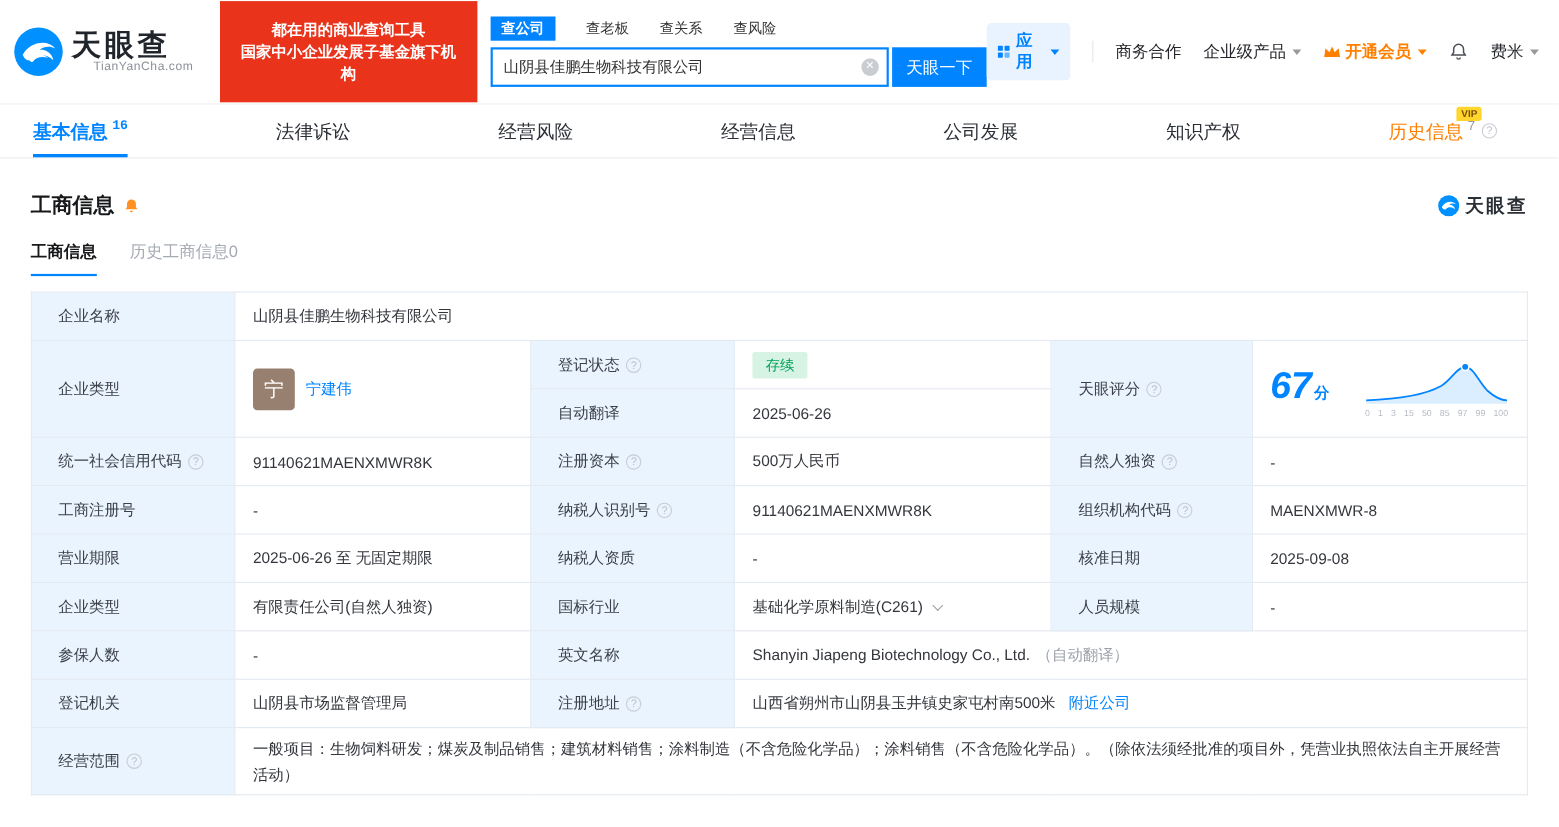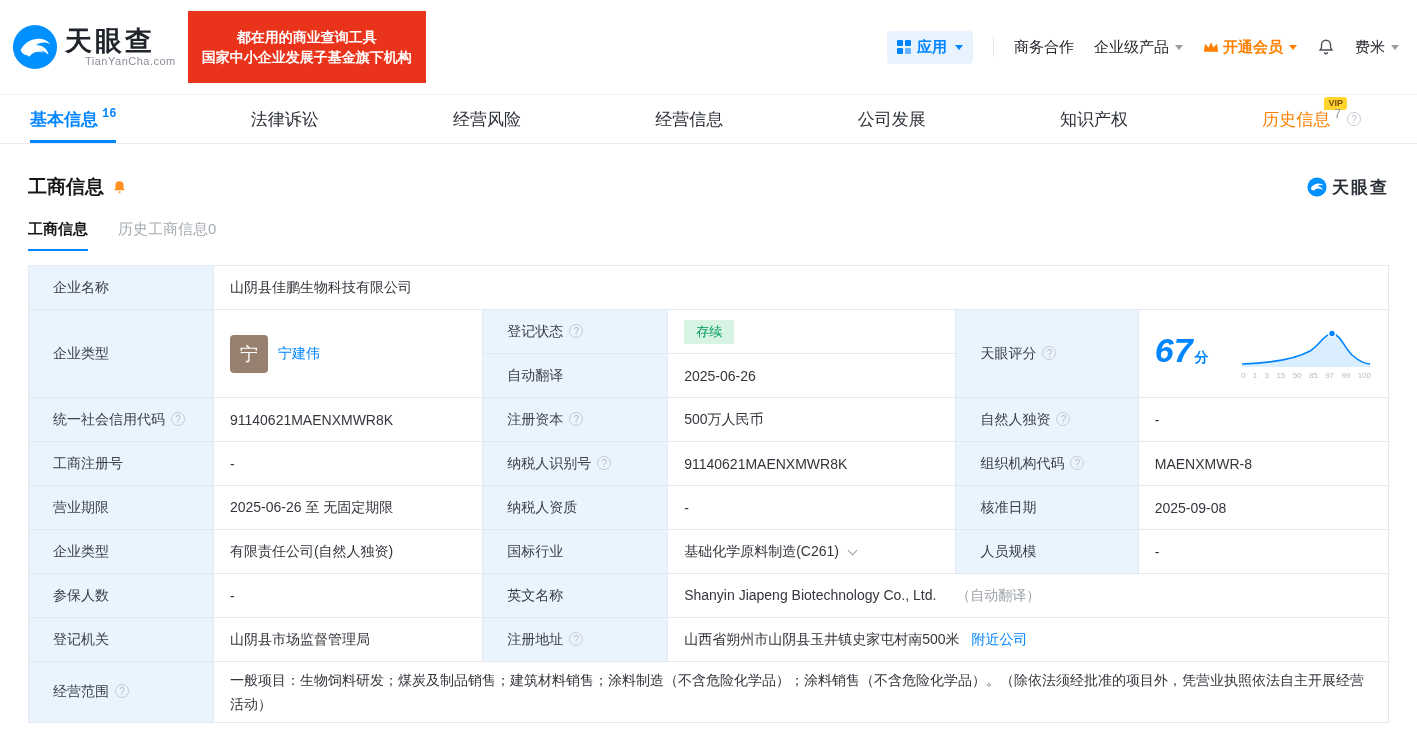--- a/index.html
+++ b/index.html
@@ -5,21 +5,21 @@
   * { margin:0; padding:0; box-sizing:border-box; }
   html,body { width:1417px; height:752px; background:#fff; font-family:"Liberation Sans","DejaVu Sans",sans-serif; color:#333; overflow:hidden; }
   a { text-decoration:none; cursor:pointer; }
   .page { width:1417px; height:752px; background:#fff; }
 
   
   .header { display:flex; align-items:center; height:94px; padding:0 18px 0 12px; background:#fff; }
   .logo { display:flex; align-items:center; gap:7px; cursor:pointer; }
   .logo-txt .cn { font-size:27px; font-weight:bold; color:#20242b; letter-spacing:3px; line-height:28px; }
   .logo-txt .en { font-size:11px; color:#8a8f99; letter-spacing:.5px;margin-left:20px; }
-  .slogan { margin-left:12px; background:#e9331a; color:#fff; text-align:center; padding:16px 14px; font-size:14px; font-weight:bold; line-height:20px; }
+  .slogan { margin-left:24px; background:#e9331a; color:#fff; text-align:center; padding:16px 14px; font-size:14px; font-weight:bold; line-height:20px; }
   .search-wrap { margin-left:12px; }
   .search-tabs { display:flex; align-items:center; gap:28px; margin-bottom:6px; font-size:13px; }
   .search-tab { color:#333; cursor:pointer; }
   .search-tab.active { background:#0084ff; color:#fff; padding:2px 10px; font-weight:bold; }
   .search-row { display:flex; align-items:center; }
   .input-box { position:relative; }
   .search-input { width:362px; height:36px; border:2px solid #0084ff; padding:0 32px 0 10px; font-size:14px; color:#333; outline:none; font-family:inherit; }
   .clear-ic { position:absolute; right:9px; top:10px; width:16px; height:16px; border-radius:50%; background:#c9ccd1; color:#fff; font-size:10px; line-height:16px; text-align:center; cursor:pointer; }
   .clear-ic::after { content:"✕"; }
   .search-btn { width:86px; height:36px; margin-left:3px; background:#0084ff; color:#fff; border:none; font-size:15px; cursor:pointer; font-family:inherit; }
@@ -66,21 +66,21 @@
   .link { color:#0084ff; }
   .rep { display:flex; align-items:center; gap:10px; }
   .avatar { width:38px; height:38px; border-radius:4px; background:#97806f; color:#fff; font-size:18px; display:flex; align-items:center; justify-content:center; cursor:pointer; }
   .badge-green { display:inline-block; background:#d7f3e3; color:#00a05a; font-size:13px; padding:3px 12px; border-radius:2px; }
   .score-box { display:flex; align-items:center; justify-content:space-between; }
   .score-num { color:#0084ff; font-style:italic; font-weight:bold; font-size:34px; line-height:34px; white-space:nowrap; }
   .score-num i { font-size:14px; font-style:normal; font-weight:bold; margin-left:2px; }
   .score-chart { width:132px; }
   .chart-ticks { display:flex; justify-content:space-between; font-size:8px; color:#b7bcc4; padding:0 1px; font-style:normal; }
   .chev { width:7px; height:7px; border-right:1.5px solid #9aa0a8; border-bottom:1.5px solid #9aa0a8; transform:rotate(45deg); display:inline-block; margin-left:10px; vertical-align:2px; cursor:pointer; }
-  .note-gray { color:#9ca1a9; margin-left:20px; }
+  .note-gray { color:#9ca1a9; margin-left:6px; }
   .scope-cell { line-height:24px; padding:12px 16px; }
   .addr-link { margin-left:12px; }
 </style>
 </head>
 <body>
 
 <div class="page">
 
   <div class="header">
     <div class="logo">
@@ -90,20 +90,35 @@
         <path d="M15 31c5-6 13-6 18-1-5-2-11-1-14 3-2 2-3 0-4-2z" fill="#fff"></path>
       </svg>
       <div class="logo-txt">
         <div class="cn">天眼查</div>
         <div class="en">TianYanCha.com</div>
       </div>
     </div>
     <div class="slogan">
       <div>都在用的商业查询工具</div>
       <div>国家中小企业发展子基金旗下机构</div>
+    </div>
+    <div class="search-wrap">
+      <div class="search-tabs">
+        <span class="search-tab active">查公司</span>
+        <span class="search-tab">查老板</span>
+        <span class="search-tab">查关系</span>
+        <span class="search-tab">查风险</span>
+      </div>
+      <div class="search-row">
+        <div class="input-box">
+          <input class="search-input" value="山阴县佳鹏生物科技有限公司" style="">
+          <span class="clear-ic"></span>
+        </div>
+        <button class="search-btn">天眼一下</button>
+      </div>
     </div>
     <div class="top-right">
       <div class="apps-btn">
         <svg width="14" height="14" viewBox="0 0 14 14">
           <rect x="0" y="0" width="6" height="6" rx="1" fill="#0084ff"></rect>
           <rect x="8" y="0" width="6" height="6" rx="1" fill="#0084ff"></rect>
           <rect x="0" y="8" width="6" height="6" rx="1" fill="#0084ff"></rect>
           <rect x="8" y="8" width="6" height="6" rx="1" fill="#66b5ff"></rect>
         </svg>
         <span>应用</span>

